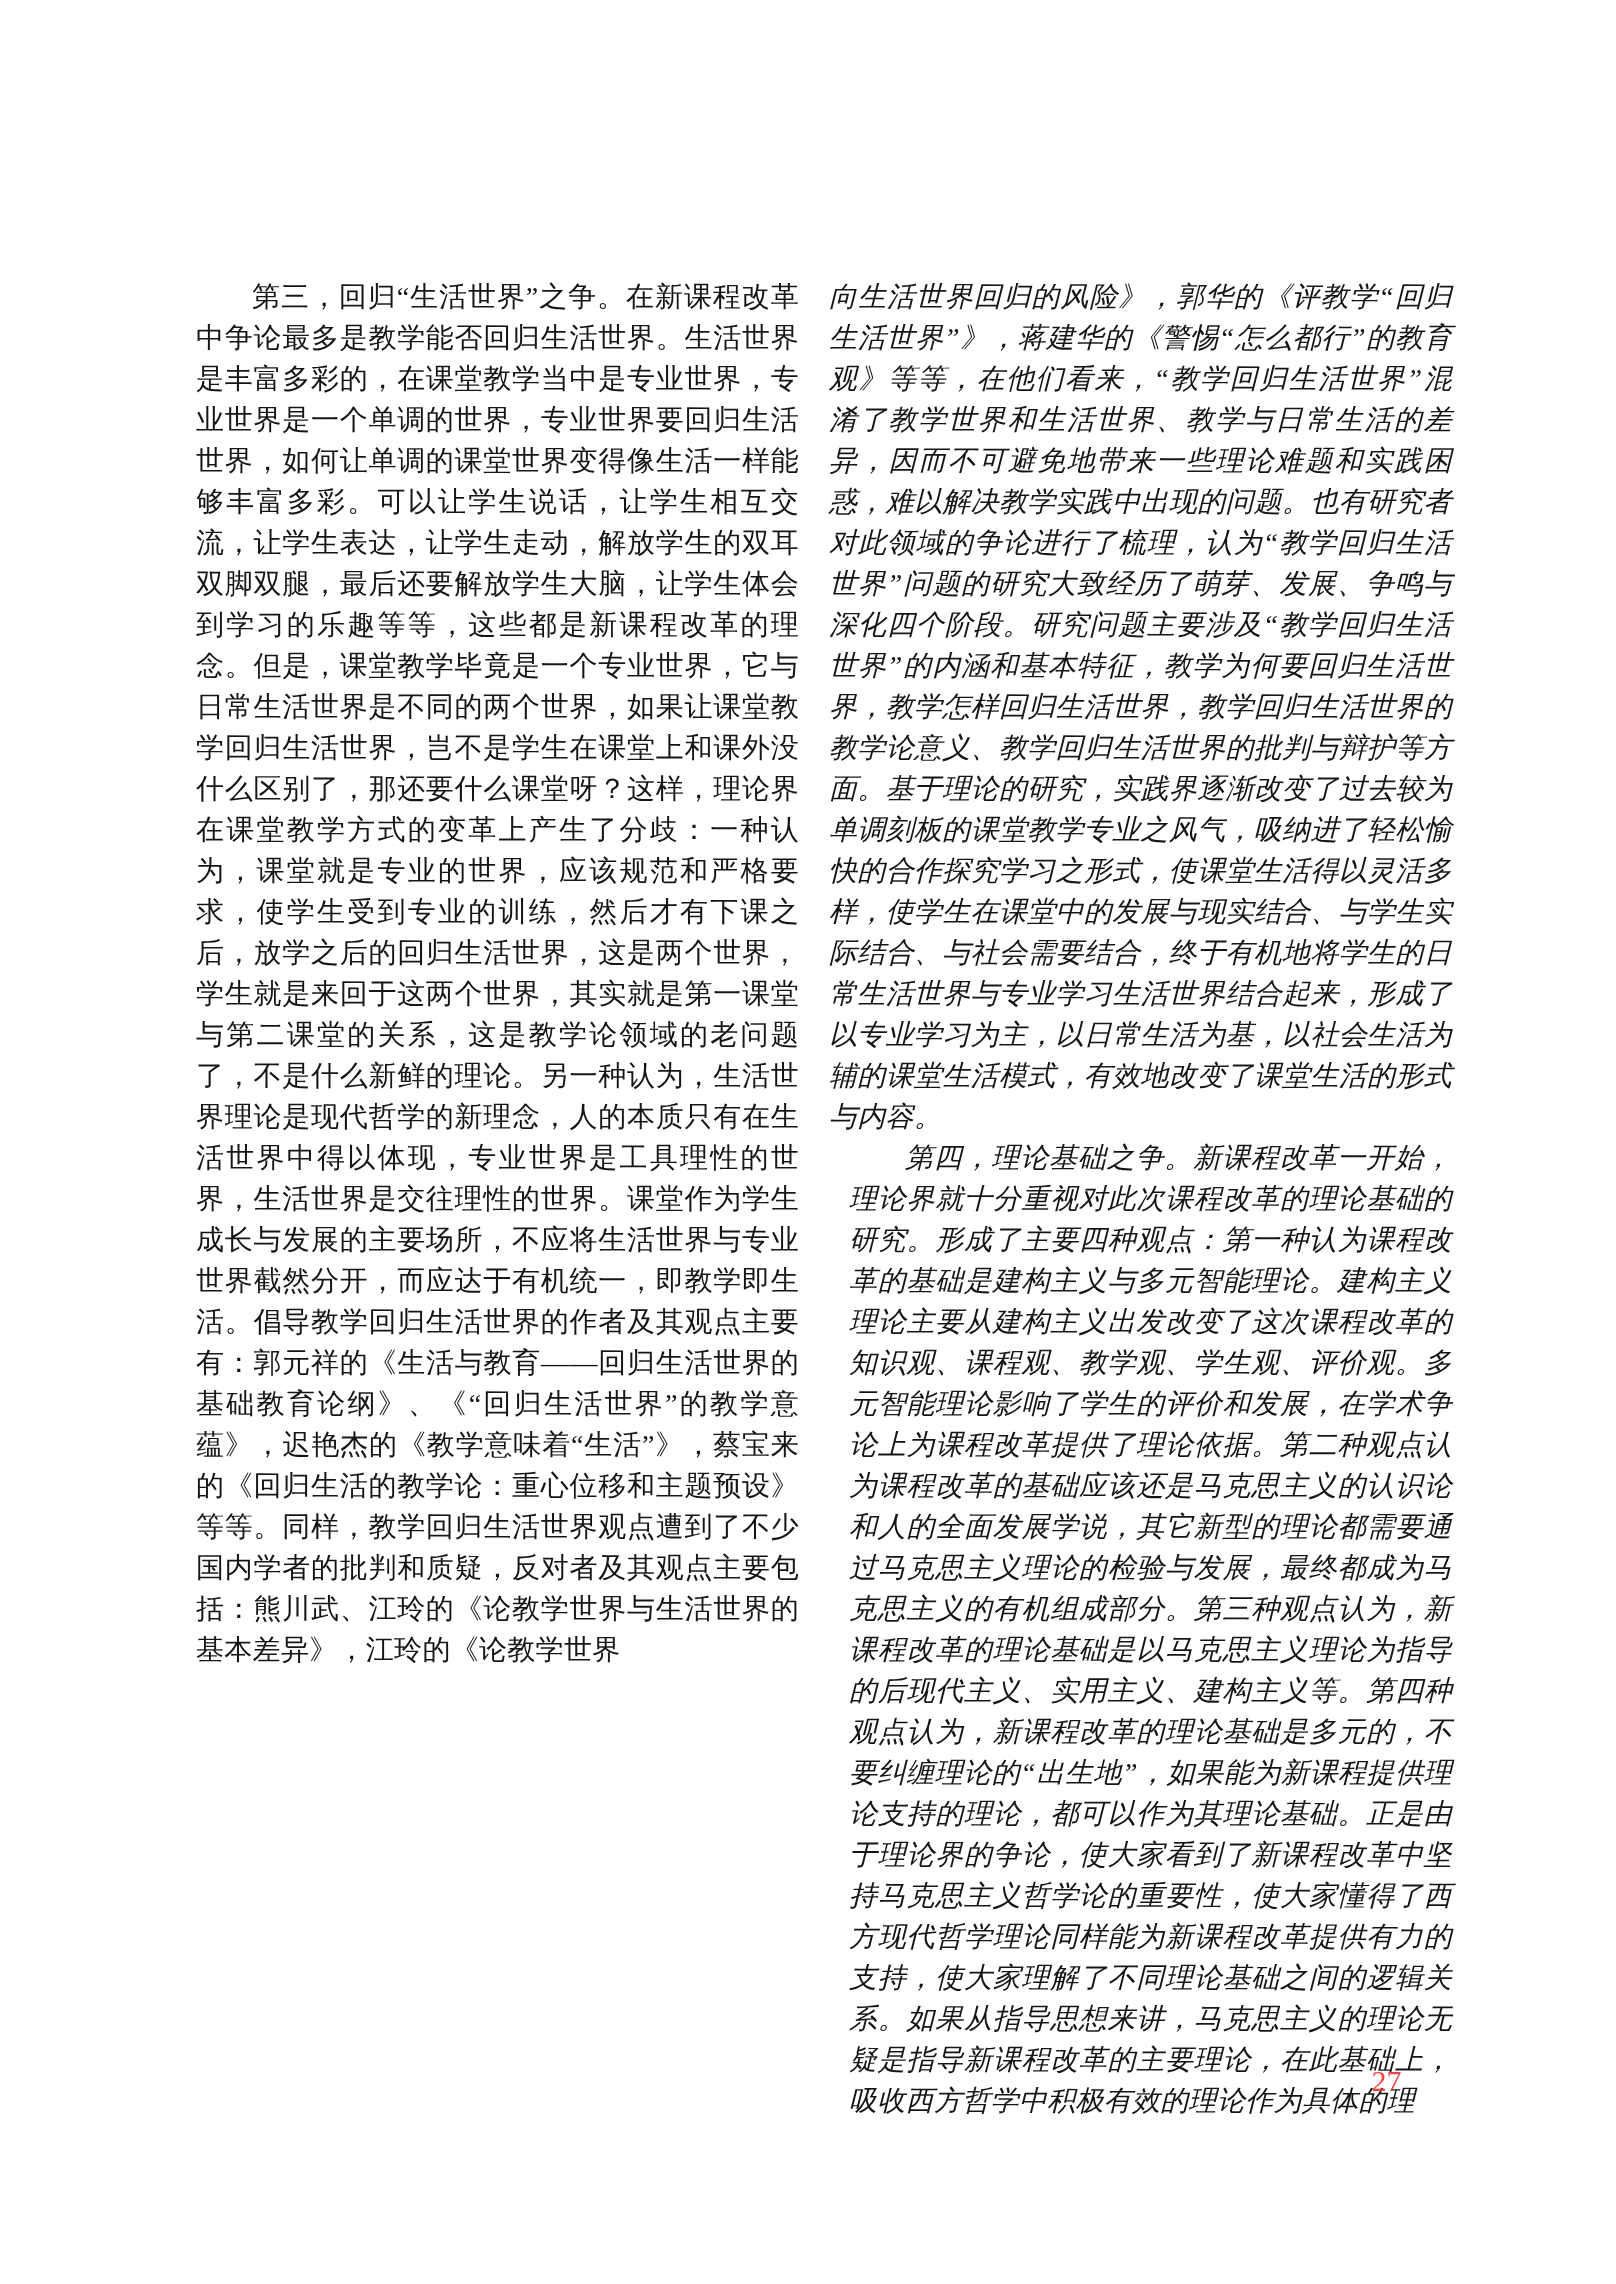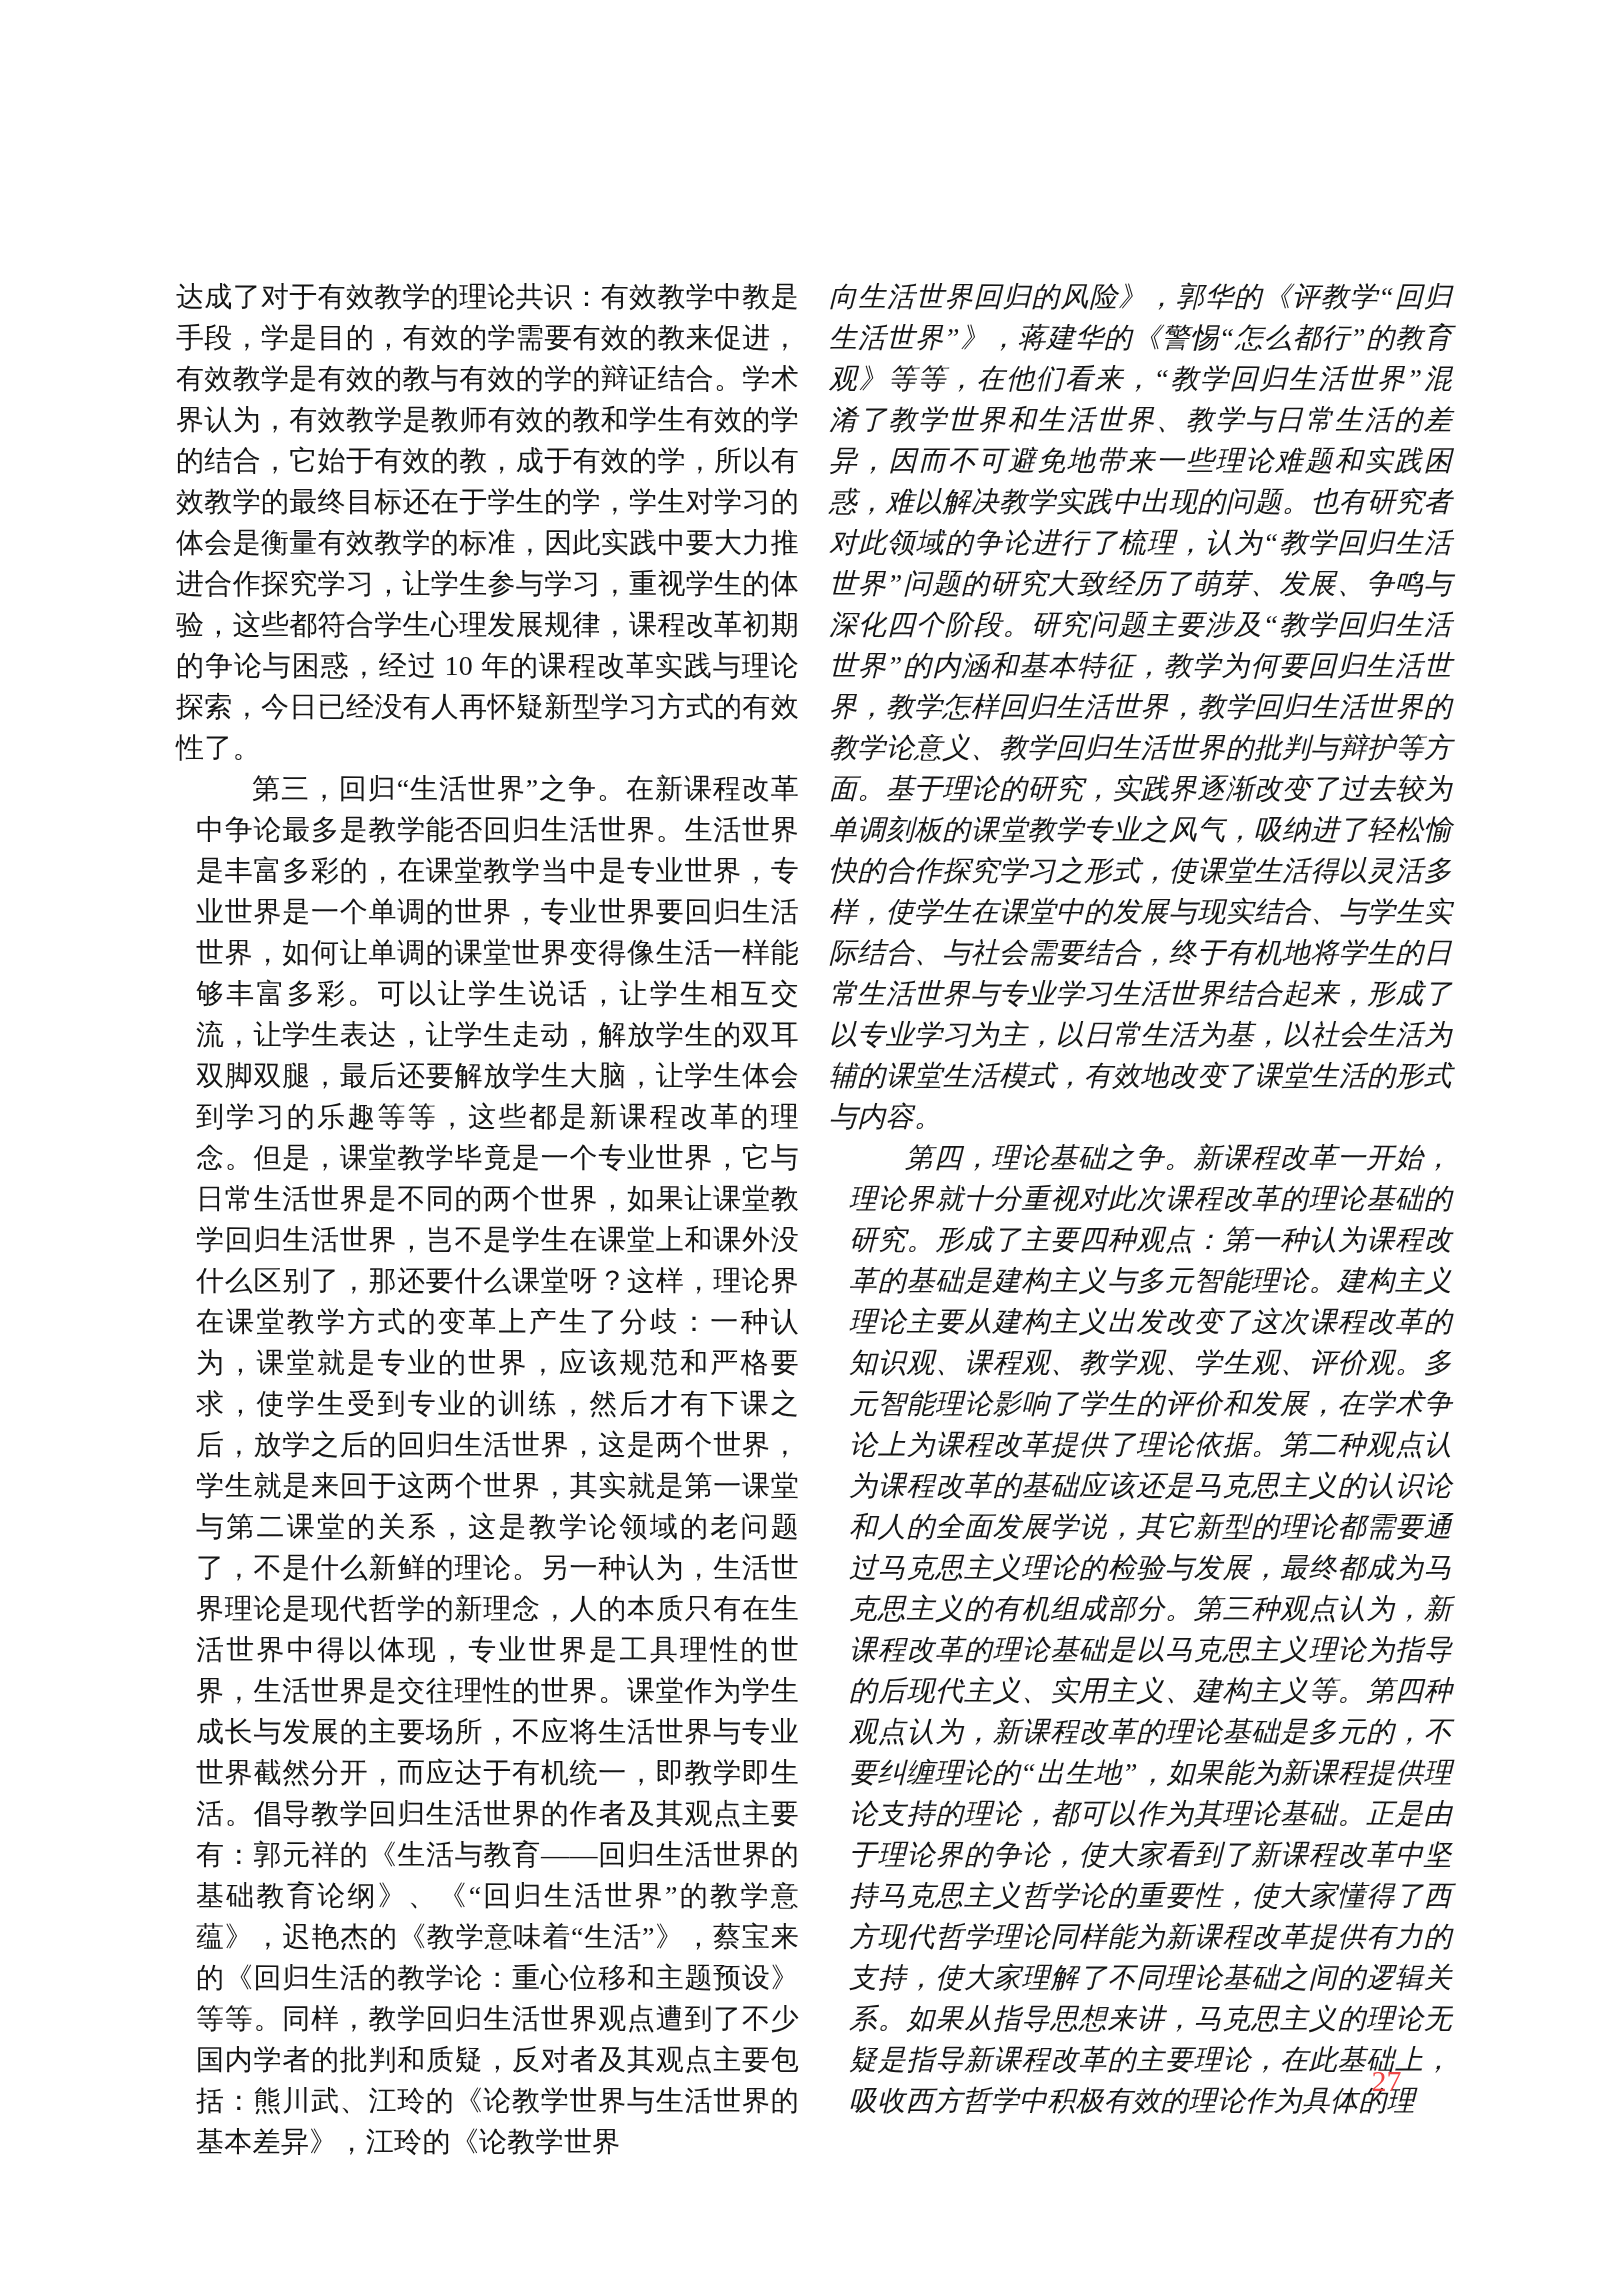--- a/index.html
+++ b/index.html
@@ -53,21 +53,20 @@
     text-align: center;
     color: #ef4444;
   }
 </style>
 </head>
 <body>
 
 <div class="page">
 
   <div class="column" id="left-column">
-    <p>达成了对于有效教学的理论共识：有效教学中教是手段，学是目的，有效的学需要有效的教来促进，有效教学是有效的教与有效的学的辩证结合。学术界认为，有效教学是教师有效的教和学生有效的学的结合，它始于有效的教，成于有效的学，所以有效教学的最终目标还在于学生的学，学生对学习的体会是衡量有效教学的标准，因此实践中要大力推进合作探究学习，让学生参与学习，重视学生的体验，这些都符合学生心理发展规律，课程改革初期的争论与困惑，经过 10 年的课程改革实践与理论探索，今日已经没有人再怀疑新型学习方式的有效性了。</p>
     <p class="indent">第三，回归“生活世界”之争。在新课程改革中争论最多是教学能否回归生活世界。生活世界是丰富多彩的，在课堂教学当中是专业世界，专业世界是一个单调的世界，专业世界要回归生活世界，如何让单调的课堂世界变得像生活一样能够丰富多彩。可以让学生说话，让学生相互交流，让学生表达，让学生走动，解放学生的双耳双脚双腿，最后还要解放学生大脑，让学生体会到学习的乐趣等等，这些都是新课程改革的理念。但是，课堂教学毕竟是一个专业世界，它与日常生活世界是不同的两个世界，如果让课堂教学回归生活世界，岂不是学生在课堂上和课外没什么区别了，那还要什么课堂呀？这样，理论界在课堂教学方式的变革上产生了分歧：一种认为，课堂就是专业的世界，应该规范和严格要求，使学生受到专业的训练，然后才有下课之后，放学之后的回归生活世界，这是两个世界，学生就是来回于这两个世界，其实就是第一课堂与第二课堂的关系，这是教学论领域的老问题了，不是什么新鲜的理论。另一种认为，生活世界理论是现代哲学的新理念，人的本质只有在生活世界中得以体现，专业世界是工具理性的世界，生活世界是交往理性的世界。课堂作为学生成长与发展的主要场所，不应将生活世界与专业世界截然分开，而应达于有机统一，即教学即生活。倡导教学回归生活世界的作者及其观点主要有：郭元祥的《生活与教育——回归生活世界的基础教育论纲》、《“回归生活世界”的教学意蕴》，迟艳杰的《教学意味着“生活”》，蔡宝来的《回归生活的教学论：重心位移和主题预设》等等。同样，教学回归生活世界观点遭到了不少国内学者的批判和质疑，反对者及其观点主要包括：熊川武、江玲的《论教学世界与生活世界的基本差异》，江玲的《论教学世界</p>
   </div>
 
   <div class="column" id="right-column">
     <p>向生活世界回归的风险》，郭华的《评教学“回归生活世界”》，蒋建华的《警惕“怎么都行”的教育观》等等，在他们看来，“教学回归生活世界”混淆了教学世界和生活世界、教学与日常生活的差异，因而不可避免地带来一些理论难题和实践困惑，难以解决教学实践中出现的问题。也有研究者对此领域的争论进行了梳理，认为“教学回归生活世界”问题的研究大致经历了萌芽、发展、争鸣与深化四个阶段。研究问题主要涉及“教学回归生活世界”的内涵和基本特征，教学为何要回归生活世界，教学怎样回归生活世界，教学回归生活世界的教学论意义、教学回归生活世界的批判与辩护等方面。基于理论的研究，实践界逐渐改变了过去较为单调刻板的课堂教学专业之风气，吸纳进了轻松愉快的合作探究学习之形式，使课堂生活得以灵活多样，使学生在课堂中的发展与现实结合、与学生实际结合、与社会需要结合，终于有机地将学生的日常生活世界与专业学习生活世界结合起来，形成了以专业学习为主，以日常生活为基，以社会生活为辅的课堂生活模式，有效地改变了课堂生活的形式与内容。</p>
     <p class="indent">第四，理论基础之争。新课程改革一开始，理论界就十分重视对此次课程改革的理论基础的研究。形成了主要四种观点：第一种认为课程改革的基础是建构主义与多元智能理论。建构主义理论主要从建构主义出发改变了这次课程改革的知识观、课程观、教学观、学生观、评价观。多元智能理论影响了学生的评价和发展，在学术争论上为课程改革提供了理论依据。第二种观点认为课程改革的基础应该还是马克思主义的认识论和人的全面发展学说，其它新型的理论都需要通过马克思主义理论的检验与发展，最终都成为马克思主义的有机组成部分。第三种观点认为，新课程改革的理论基础是以马克思主义理论为指导的后现代主义、实用主义、建构主义等。第四种观点认为，新课程改革的理论基础是多元的，不要纠缠理论的“出生地”，如果能为新课程提供理论支持的理论，都可以作为其理论基础。正是由于理论界的争论，使大家看到了新课程改革中坚持马克思主义哲学论的重要性，使大家懂得了西方现代哲学理论同样能为新课程改革提供有力的支持，使大家理解了不同理论基础之间的逻辑关系。如果从指导思想来讲，马克思主义的理论无疑是指导新课程改革的主要理论，在此基础上，吸收西方哲学中积极有效的理论作为具体的理</p>
   </div>
 
   <div class="page-number">27</div>
 

